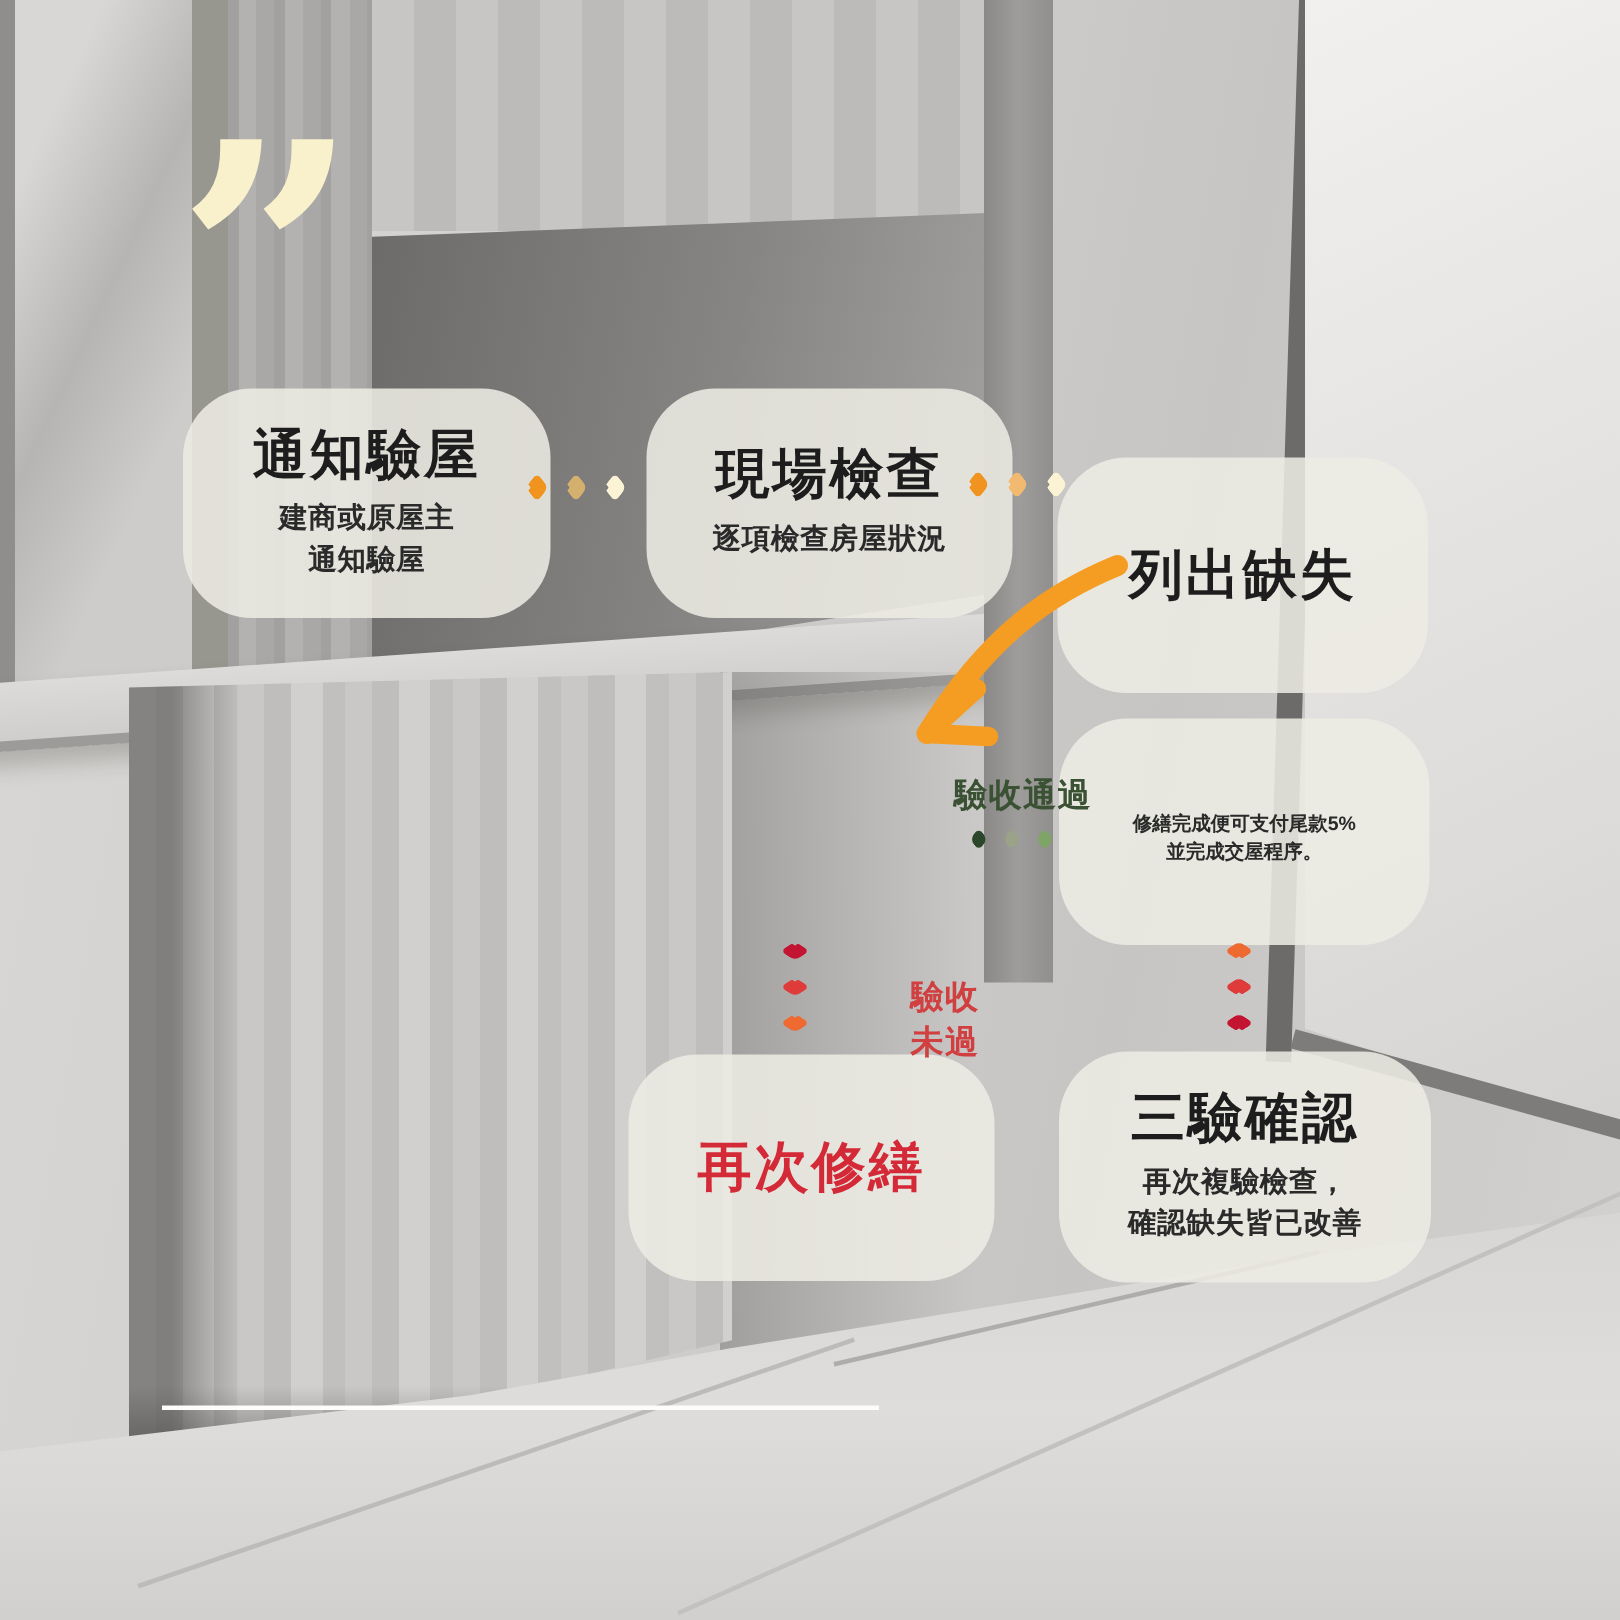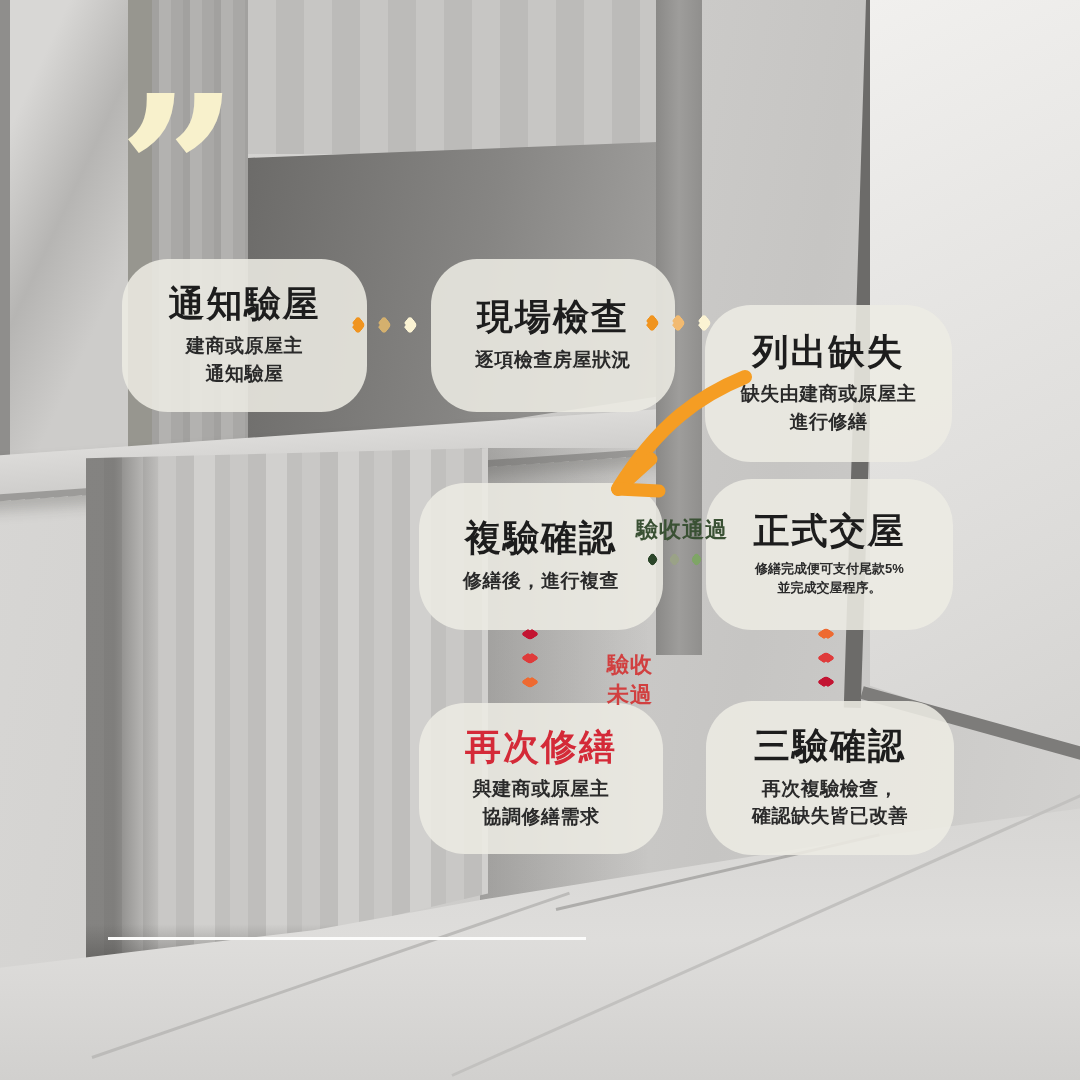--- a/index.html
+++ b/index.html
@@ -141,36 +141,27 @@
     <div class="card-title">通知驗屋</div>
     <div class="card-desc">建商或原屋主
 通知驗屋</div>
   </div>
   <div class="card c2">
     <div class="card-title">現場檢查</div>
     <div class="card-desc">逐項檢查房屋狀況</div>
   </div>
   <div class="card c3">
     <div class="card-title">列出缺失</div>
-    <div class="card-desc">缺失由建商或原屋主
-進行修繕</div>
-  </div>
-  <div class="card c4">
-    <div class="card-title">複驗確認</div>
-    <div class="card-desc">修繕後，進行複查</div>
   </div>
   <div class="card c5">
-    <div class="card-title">正式交屋</div>
     <div class="card-desc">修繕完成便可支付尾款5%
 並完成交屋程序。</div>
   </div>
   <div class="card c6">
     <div class="card-title">再次修繕</div>
-    <div class="card-desc">與建商或原屋主
-協調修繕需求</div>
   </div>
   <div class="card c7">
     <div class="card-title">三驗確認</div>
     <div class="card-desc">再次複驗檢查，
 確認缺失皆已改善</div>
   </div>
 
   <div class="arrow-group ag-1">
     <span class="chev chev-r"></span>
     <span class="chev chev-r"></span>

